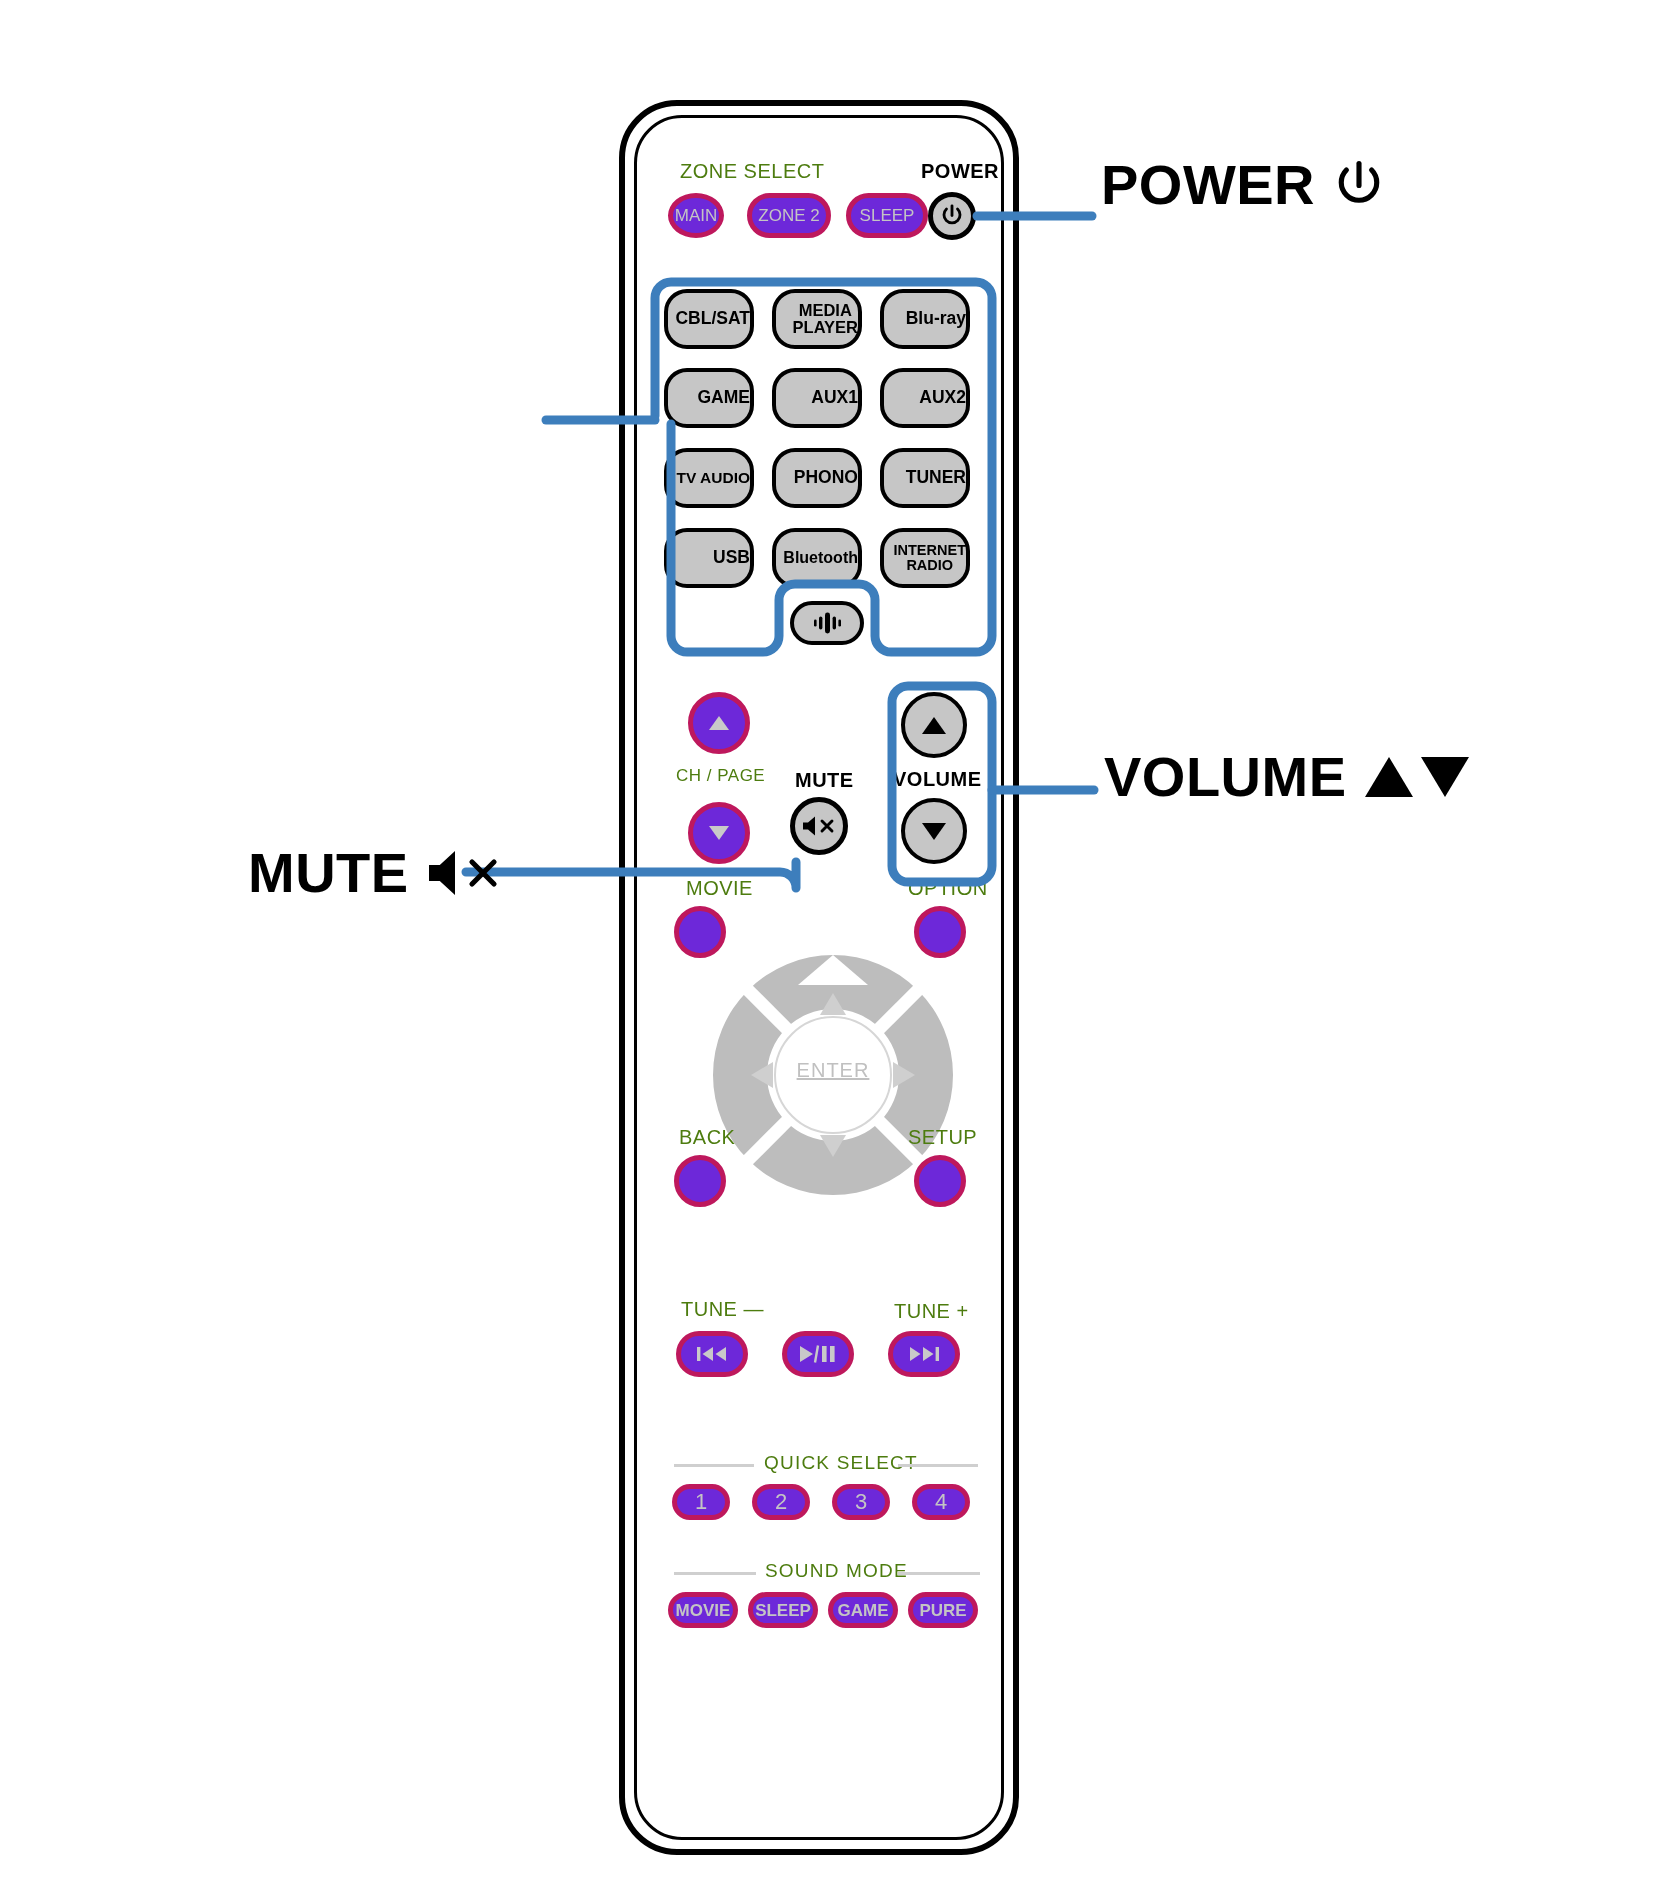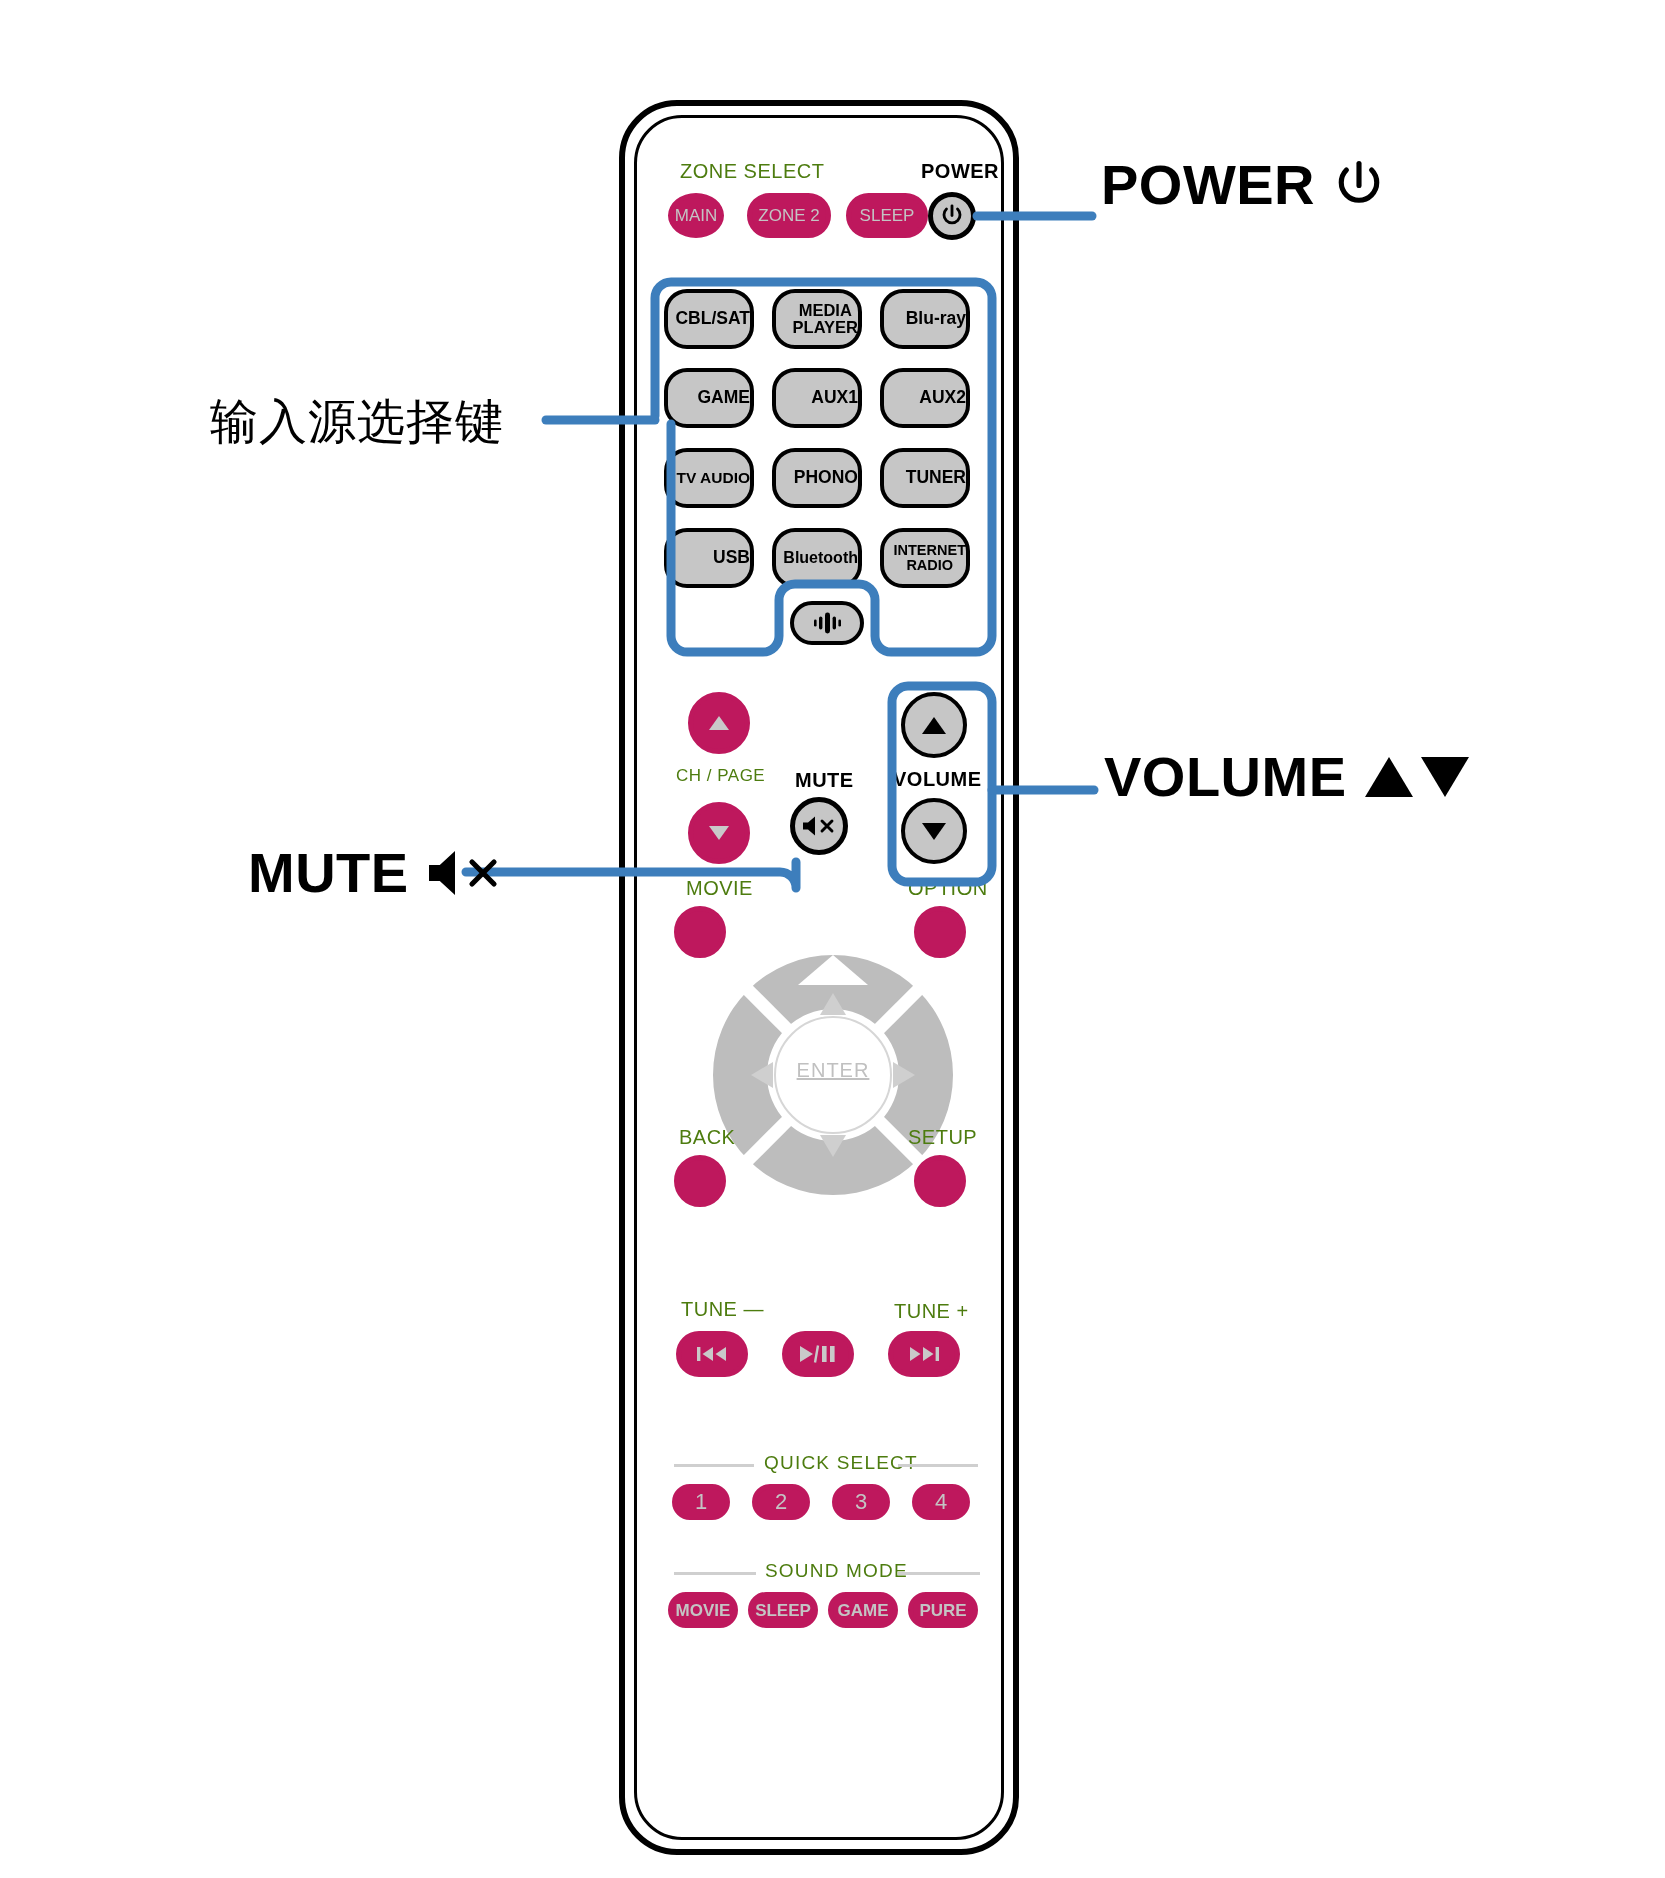--- a/index.html
+++ b/index.html
@@ -16,21 +16,21 @@
     border:6px solid #000;border-radius:58px;background:#fff;box-sizing:border-box;
   }
   #remote-body-inner{
     position:absolute;left:9px;top:9px;right:9px;bottom:9px;
     border:3px solid #000;border-radius:48px;box-sizing:border-box;
   }
 
   
   .btn{position:absolute;box-sizing:border-box;display:flex;align-items:center;
        justify-content:center;text-align:center;line-height:1.0;}
-  .btn.dim{border:5px solid #be185d;color:#c4c4c4;background:#be185d;}
+  .btn.dim{border:5px solid #be185d;color:#c4c4c4;background:#6d28d9;}
   .btn.hot{border:4px solid #000;color:#000;background:#c6c6c6;}
   .lbl{position:absolute;letter-spacing:.5px;white-space:nowrap;}
   .lbl.dim{color:#4d7c0f;}
   .lbl.hot{color:#000;}
 
   
   #zone-select-label{left:680px;top:160px;font-size:20px;}
   #btn-main{left:668px;top:193px;width:56px;height:45px;border-radius:50%;font-size:17px;}
   #btn-zone2{left:747px;top:193px;width:84px;height:45px;border-radius:23px;font-size:17px;}
   #btn-sleep{left:846px;top:193px;width:82px;height:45px;border-radius:23px;font-size:17px;}
@@ -362,17 +362,14 @@
   </div>
 
   <div class="callout-text" id="callout-mute">
     <span>MUTE</span>
     <svg class="gl" width="84" height="56" viewBox="0 0 42 28">
       <path d="M2 10h5.4L15 3v22L7.4 18H2z" fill="#000"></path>
       <path d="M23.5 8.5l11 11M34.5 8.5l-11 11" stroke="#000" stroke-width="2.6" stroke-linecap="round"></path>
     </svg>
   </div>
 
-  <div class="callout-text" id="callout-source">
-    <span>输入源选择键</span>
-  </div>
 
 </div>
 
 </body></html>

